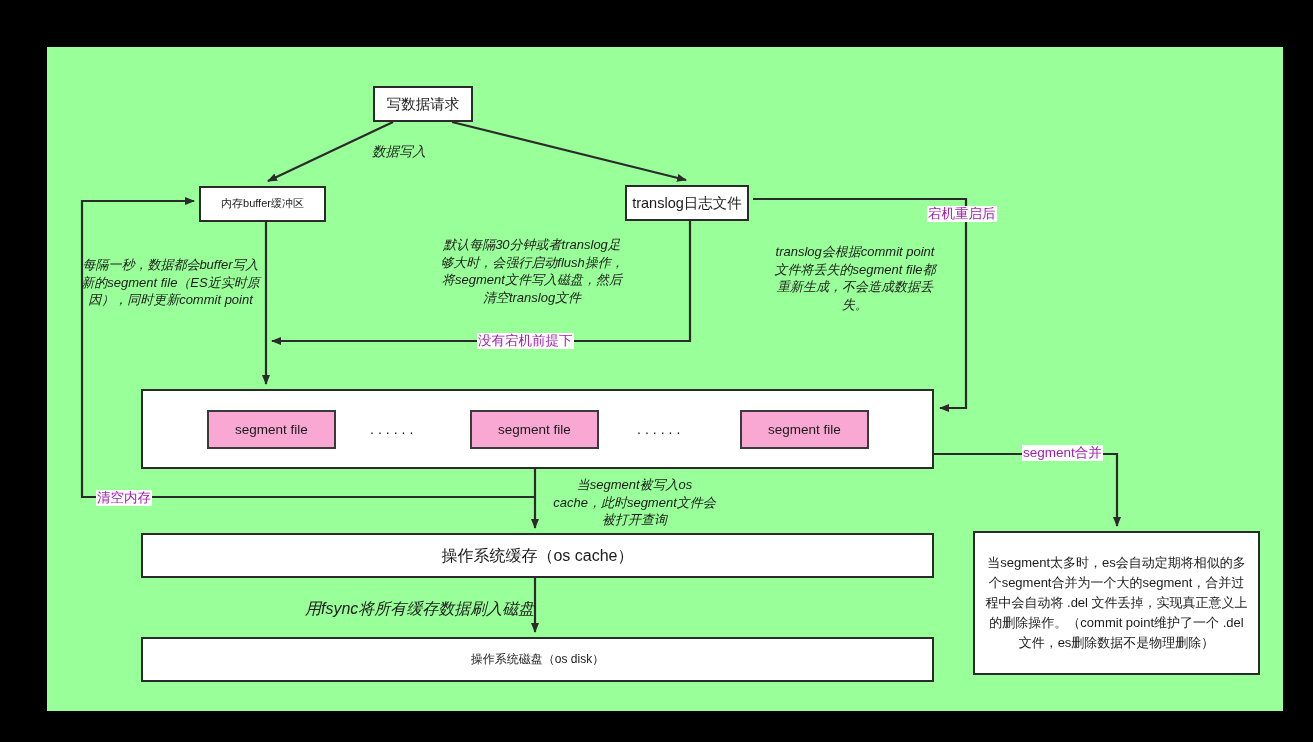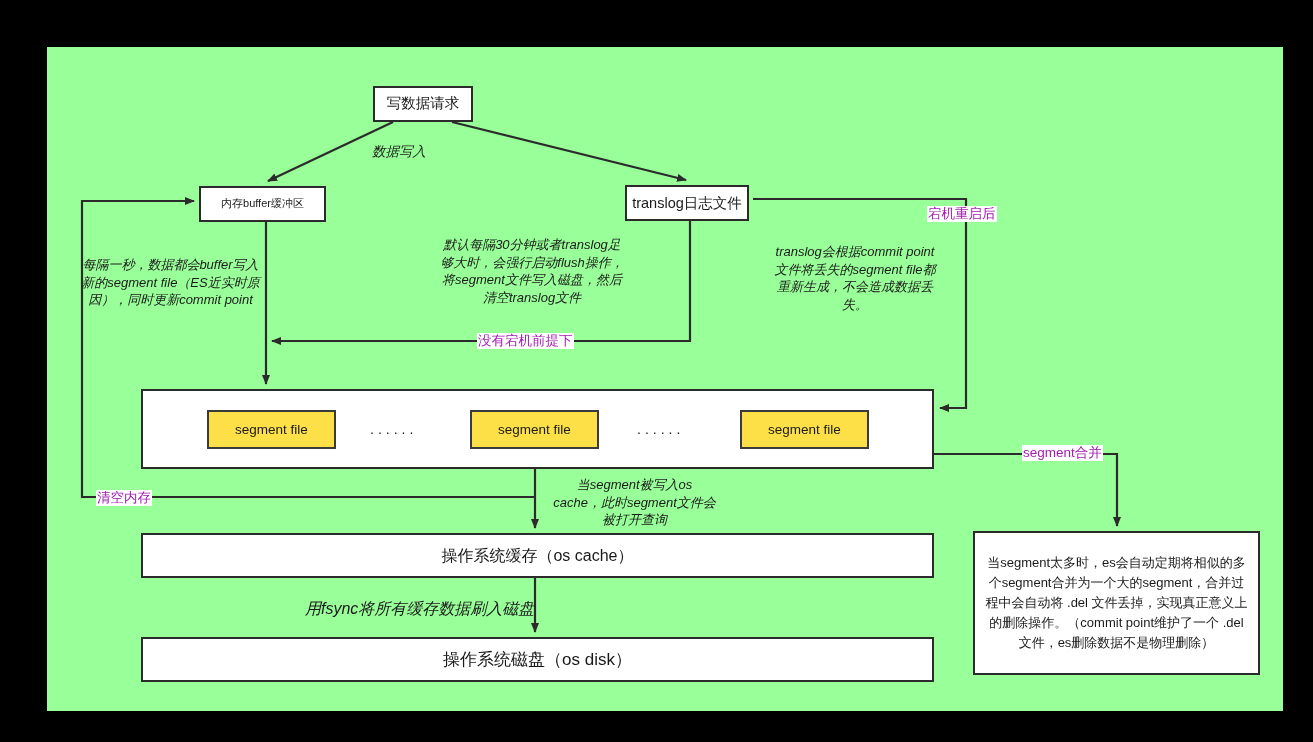--- a/index.html
+++ b/index.html
@@ -7,33 +7,33 @@
        font-family:"Liberation Sans","DejaVu Sans",sans-serif;}
   #stage{position:relative;width:1313px;height:742px;background:#000;}
   #canvas{position:absolute;left:47px;top:47px;width:1236px;height:664px;
           background:#99ff99;box-sizing:border-box;}
   svg.edges{position:absolute;left:0;top:0;width:1313px;height:742px;
             pointer-events:none;}
   .node{position:absolute;background:#ffffff;border:2px solid #2b2b2b;
         box-sizing:border-box;display:flex;align-items:center;
         justify-content:center;text-align:center;color:#1a1a1a;}
   .node .lbl{display:block;line-height:1.25;}
-  .n-req{left:373px;top:86px;width:100px;height:36px;font-size:14.5px;font-family:Liberation Mono, monospace;}
+  .n-req{left:373px;top:86px;width:100px;height:36px;font-size:14.5px;}
   .n-buffer{left:199px;top:186px;width:127px;height:36px;font-size:11px;}
   .n-translog{left:625px;top:185px;width:124px;height:36px;font-size:14.5px;}
   .n-segbox{left:141px;top:389px;width:793px;height:80px;}
-  .n-seg{position:absolute;background:#fde047;border:2px solid #3a3a3a;
+  .n-seg{position:absolute;background:#f9a8d4;border:2px solid #3a3a3a;
          box-sizing:border-box;display:flex;align-items:center;
          justify-content:center;font-size:13.5px;color:#1a1a1a;
          top:410px;height:39px;}
   .n-seg1{left:207px;width:129px;}
   .n-seg2{left:470px;width:129px;}
   .n-seg3{left:740px;width:129px;}
   .n-oscache{left:141px;top:533px;width:793px;height:45px;font-size:16px;}
-  .n-osdisk{left:141px;top:637px;width:793px;height:45px;font-size:17px;}
+  .n-osdisk{left:141px;top:637px;width:793px;height:45px;font-size:12px;}
   .n-merge{left:973px;top:531px;width:287px;height:144px;font-size:13px;
            padding:6px 10px;}
   .n-merge .lbl{line-height:1.55;}
   .dots{position:absolute;font-size:14px;letter-spacing:4px;color:#222;
         top:421px;}
   .dots1{left:370px;}
   .dots2{left:637px;}
   .ann{position:absolute;color:#1a1a1a;text-align:center;line-height:1.35;
        font-size:13px;white-space:pre-line;font-style:italic;}
   .ann-write{left:372px;top:143px;font-size:13.5px;}

